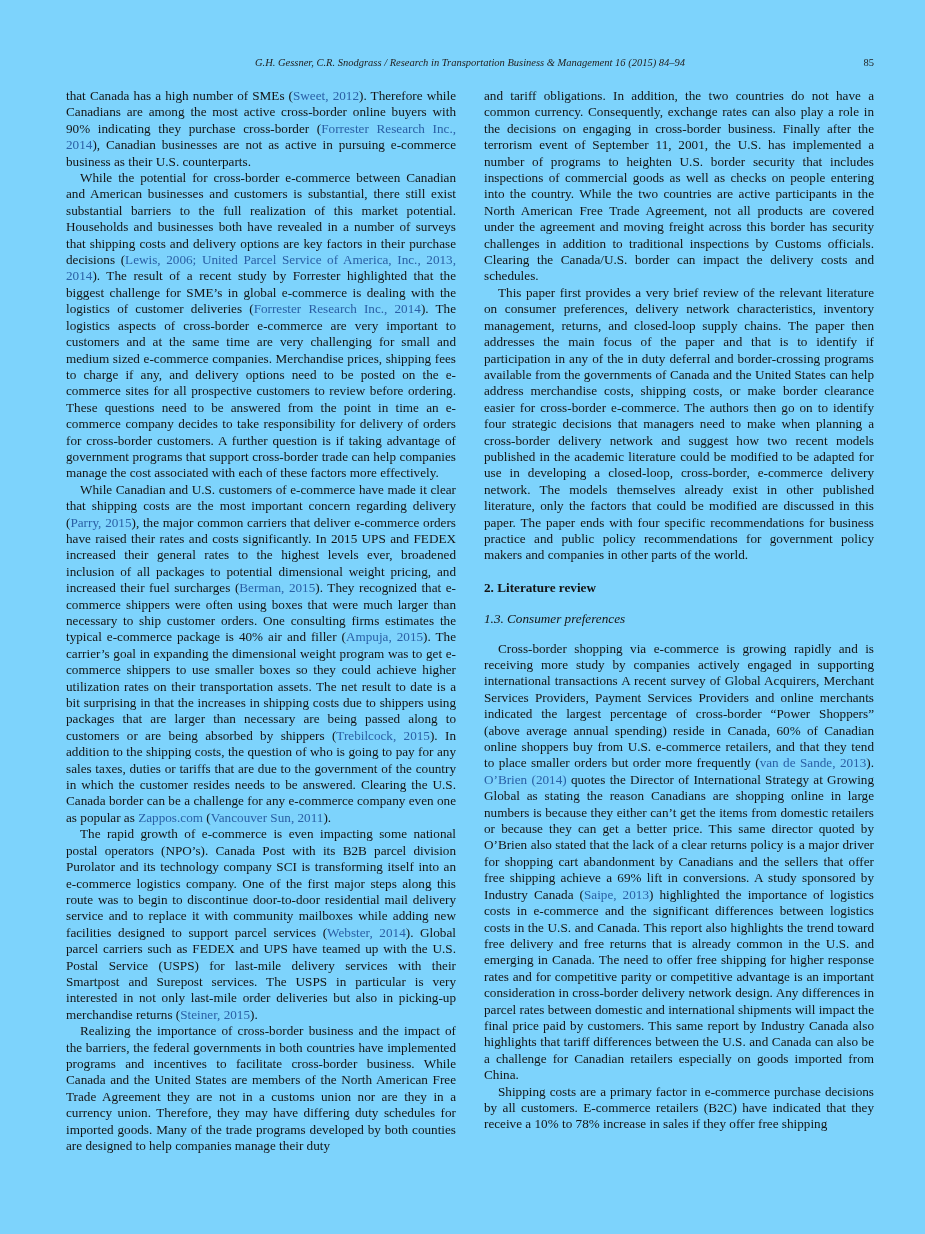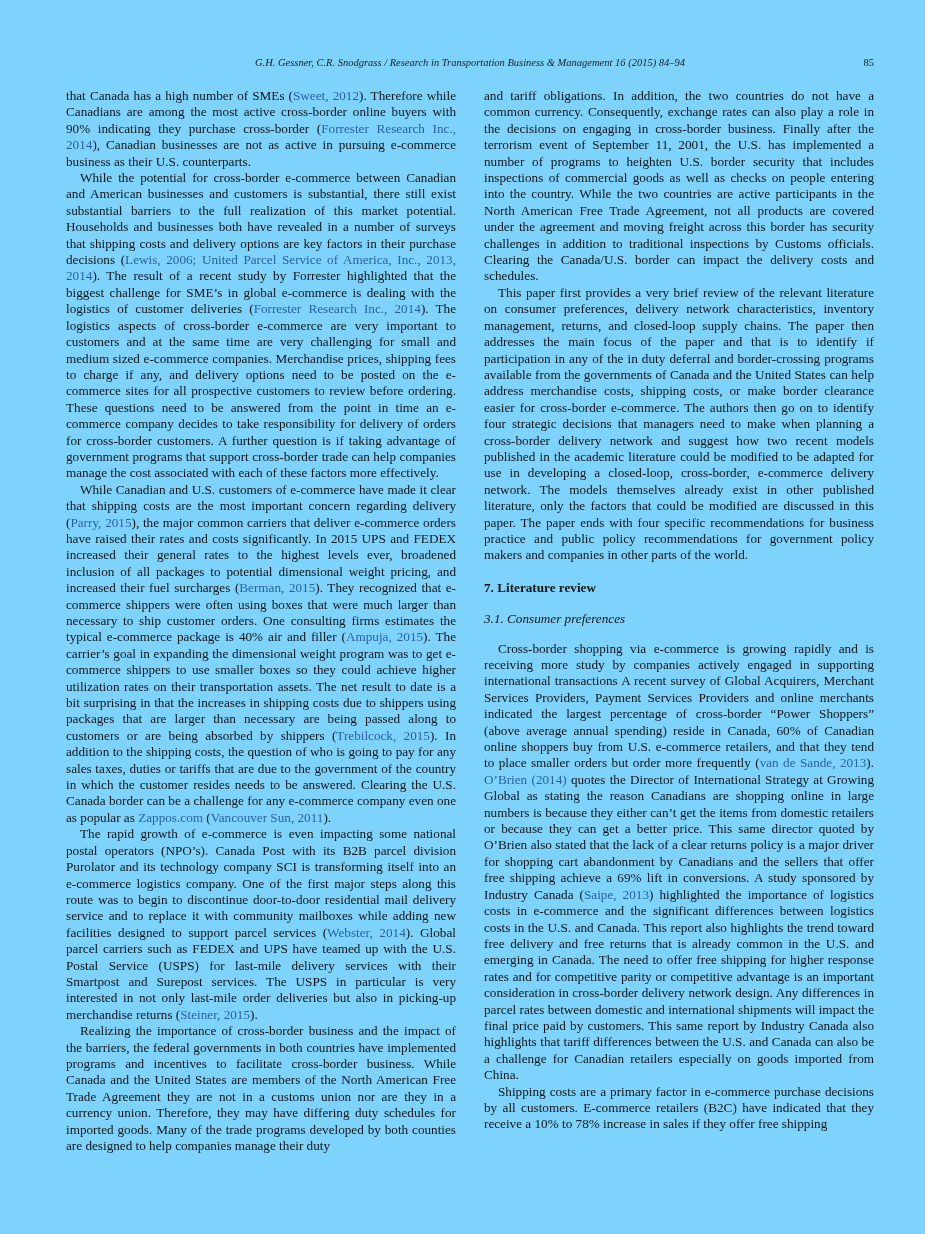--- a/index.html
+++ b/index.html
@@ -64,20 +64,20 @@
     <section class="col" id="col-left">
         <p><span>that Canada has a high number of SMEs (</span><a class="cite">Sweet, 2012</a><span>). Therefore while Canadians are among the most active cross-border online buyers with 90% indicating they purchase cross-border (</span><a class="cite">Forrester Research Inc., 2014</a><span>), Canadian businesses are not as active in pursuing e-commerce business as their U.S. counterparts.</span></p>
         <p class="indent"><span>While the potential for cross-border e-commerce between Canadian and American businesses and customers is substantial, there still exist substantial barriers to the full realization of this market potential. Households and businesses both have revealed in a number of surveys that shipping costs and delivery options are key factors in their purchase decisions (</span><a class="cite">Lewis, 2006; United Parcel Service of America, Inc., 2013, 2014</a><span>). The result of a recent study by Forrester highlighted that the biggest challenge for SME’s in global e-commerce is dealing with the logistics of customer deliveries (</span><a class="cite">Forrester Research Inc., 2014</a><span>). The logistics aspects of cross-border e-commerce are very important to customers and at the same time are very challenging for small and medium sized e-commerce companies. Merchandise prices, shipping fees to charge if any, and delivery options need to be posted on the e-commerce sites for all prospective customers to review before ordering. These questions need to be answered from the point in time an e-commerce company decides to take responsibility for delivery of orders for cross-border customers. A further question is if taking advantage of government programs that support cross-border trade can help companies manage the cost associated with each of these factors more effectively.</span></p>
         <p class="indent"><span>While Canadian and U.S. customers of e-commerce have made it clear that shipping costs are the most important concern regarding delivery (</span><a class="cite">Parry, 2015</a><span>), the major common carriers that deliver e-commerce orders have raised their rates and costs significantly. In 2015 UPS and FEDEX increased their general rates to the highest levels ever, broadened inclusion of all packages to potential dimensional weight pricing, and increased their fuel surcharges (</span><a class="cite">Berman, 2015</a><span>). They recognized that e-commerce shippers were often using boxes that were much larger than necessary to ship customer orders. One consulting firms estimates the typical e-commerce package is 40% air and filler (</span><a class="cite">Ampuja, 2015</a><span>). The carrier’s goal in expanding the dimensional weight program was to get e-commerce shippers to use smaller boxes so they could achieve higher utilization rates on their transportation assets. The net result to date is a bit surprising in that the increases in shipping costs due to shippers using packages that are larger than necessary are being passed along to customers or are being absorbed by shippers (</span><a class="cite">Trebilcock, 2015</a><span>). In addition to the shipping costs, the question of who is going to pay for any sales taxes, duties or tariffs that are due to the government of the country in which the customer resides needs to be answered. Clearing the U.S. Canada border can be a challenge for any e-commerce company even one as popular as </span><a class="cite">Zappos.com</a><span> (</span><a class="cite">Vancouver Sun, 2011</a><span>).</span></p>
         <p class="indent"><span>The rapid growth of e-commerce is even impacting some national postal operators (NPO’s). Canada Post with its B2B parcel division Purolator and its technology company SCI is transforming itself into an e-commerce logistics company. One of the first major steps along this route was to begin to discontinue door-to-door residential mail delivery service and to replace it with community mailboxes while adding new facilities designed to support parcel services (</span><a class="cite">Webster, 2014</a><span>). Global parcel carriers such as FEDEX and UPS have teamed up with the U.S. Postal Service (USPS) for last-mile delivery services with their Smartpost and Surepost services. The USPS in particular is very interested in not only last-mile order deliveries but also in picking-up merchandise returns (</span><a class="cite">Steiner, 2015</a><span>).</span></p>
         <p class="indent"><span>Realizing the importance of cross-border business and the impact of the barriers, the federal governments in both countries have implemented programs and incentives to facilitate cross-border business. While Canada and the United States are members of the North American Free Trade Agreement they are not in a customs union nor are they in a currency union. Therefore, they may have differing duty schedules for imported goods. Many of the trade programs developed by both counties are designed to help companies manage their duty</span></p>
       </section>
     <section class="col" id="col-right">
         <p><span>and tariff obligations. In addition, the two countries do not have a common currency. Consequently, exchange rates can also play a role in the decisions on engaging in cross-border business. Finally after the terrorism event of September 11, 2001, the U.S. has implemented a number of programs to heighten U.S. border security that includes inspections of commercial goods as well as checks on people entering into the country. While the two countries are active participants in the North American Free Trade Agreement, not all products are covered under the agreement and moving freight across this border has security challenges in addition to traditional inspections by Customs officials. Clearing the Canada/U.S. border can impact the delivery costs and schedules.</span></p>
         <p class="indent"><span>This paper first provides a very brief review of the relevant literature on consumer preferences, delivery network characteristics, inventory management, returns, and closed-loop supply chains. The paper then addresses the main focus of the paper and that is to identify if participation in any of the in duty deferral and border-crossing programs available from the governments of Canada and the United States can help address merchandise costs, shipping costs, or make border clearance easier for cross-border e-commerce. The authors then go on to identify four strategic decisions that managers need to make when planning a cross-border delivery network and suggest how two recent models published in the academic literature could be modified to be adapted for use in developing a closed-loop, cross-border, e-commerce delivery network. The models themselves already exist in other published literature, only the factors that could be modified are discussed in this paper. The paper ends with four specific recommendations for business practice and public policy recommendations for government policy makers and companies in other parts of the world.</span></p>
-        <h2 class="section-heading">7. Literature review</h2>
-        <h3 class="subsection-heading">3.1. Consumer preferences</h3>
+        <h2 class="section-heading">2. Literature review</h2>
+        <h3 class="subsection-heading">1.3. Consumer preferences</h3>
         <p class="indent"><span>Cross-border shopping via e-commerce is growing rapidly and is receiving more study by companies actively engaged in supporting international transactions A recent survey of Global Acquirers, Merchant Services Providers, Payment Services Providers and online merchants indicated the largest percentage of cross-border “Power Shoppers” (above average annual spending) reside in Canada, 60% of Canadian online shoppers buy from U.S. e-commerce retailers, and that they tend to place smaller orders but order more frequently (</span><a class="cite">van de Sande, 2013</a><span>). </span><a class="cite">O’Brien (2014)</a><span> quotes the Director of International Strategy at Growing Global as stating the reason Canadians are shopping online in large numbers is because they either can’t get the items from domestic retailers or because they can get a better price. This same director quoted by O’Brien also stated that the lack of a clear returns policy is a major driver for shopping cart abandonment by Canadians and the sellers that offer free shipping achieve a 69% lift in conversions. A study sponsored by Industry Canada (</span><a class="cite">Saipe, 2013</a><span>) highlighted the importance of logistics costs in e-commerce and the significant differences between logistics costs in the U.S. and Canada. This report also highlights the trend toward free delivery and free returns that is already common in the U.S. and emerging in Canada. The need to offer free shipping for higher response rates and for competitive parity or competitive advantage is an important consideration in cross-border delivery network design. Any differences in parcel rates between domestic and international shipments will impact the final price paid by customers. This same report by Industry Canada also highlights that tariff differences between the U.S. and Canada can also be a challenge for Canadian retailers especially on goods imported from China.</span></p>
         <p class="indent"><span>Shipping costs are a primary factor in e-commerce purchase decisions by all customers. E-commerce retailers (B2C) have indicated that they receive a 10% to 78% increase in sales if they offer free shipping</span></p>
       </section>
   </main>
 
 </div>
 
 </body></html>

